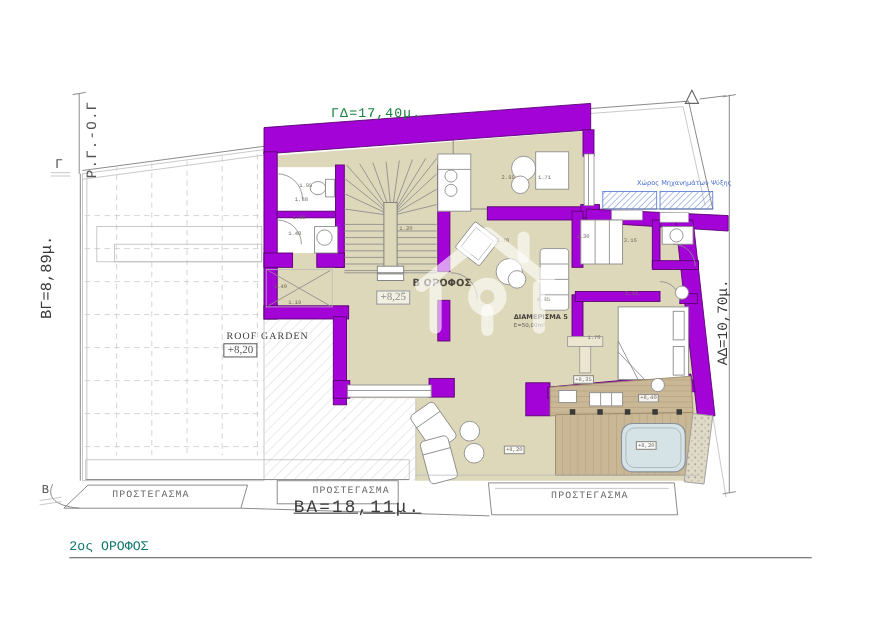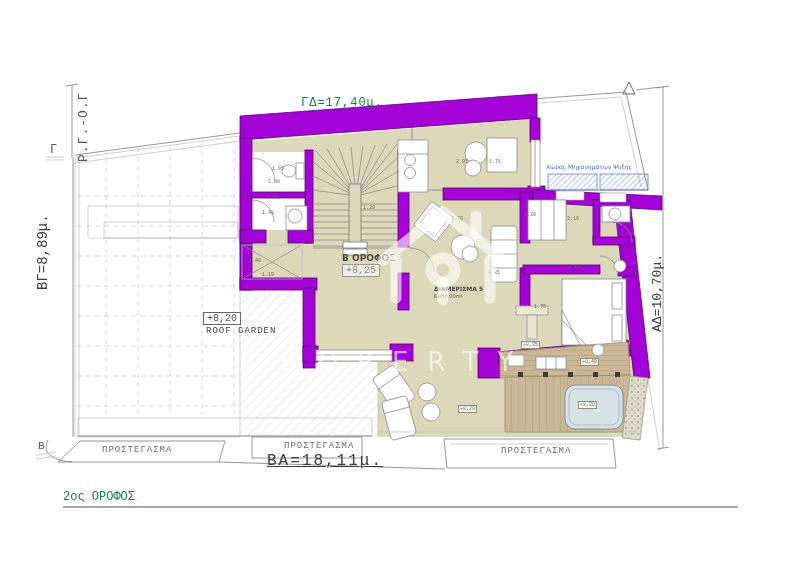--- a/index.html
+++ b/index.html
@@ -1,27 +1,27 @@
 <!DOCTYPE html>
 <html style="--wall: #a303d6; --wall_dark: #57006e; --floor: #ded8ba; --deck: #c9b795; --pool: #d6e3e6; --hatch_blue: #7d97dd; --text_blue: #4a6ed0;"><head>
 <meta charset="utf-8">
 <style>
   html,body{margin:0;padding:0;background:#fff;}
   .stage{position:relative;width:800px;height:566px;background:#fff;overflow:hidden;
          font-family:"Liberation Mono",monospace;}
   svg{position:absolute;left:0;top:0;}
-  .lbl{position:absolute;white-space:nowrap;color:#3c3c3c;}
+  .lbl{position:absolute;white-space:nowrap;color:#3c3c3c;font-family:Liberation Serif, serif;}
   .mono{font-family:"Liberation Mono",monospace;}
-  .sans{font-family:"DejaVu Sans","Liberation Sans",sans-serif;}
+  .sans{font-family:"DejaVu Sans","Liberation Sans",sans-serif;margin-left:33px;}
   .dim-big{font-size:12px;letter-spacing:1px;color:#15803d;}
   .dim-bot{font-size:16px;letter-spacing:2px;color:#3a3a3a;text-decoration:underline;}
   .vert{transform:rotate(-90deg);transform-origin:0 0;}
   .canopy{font-size:9px;letter-spacing:1px;color:#6a6a6a;}
   .marker{font-size:12px;color:#555;}
-  .roomlbl{font-size:9px;letter-spacing:1px;color:#3f3f3f;margin-top:26px;}
+  .roomlbl{font-size:9px;letter-spacing:1px;color:#3f3f3f;}
   .lvlbox{border:1px solid #666;padding:0 3px;font-size:10px;color:#555;background:rgba(255,255,255,.6);}
   .washed{color:#8a8a8a;border-color:#999;}
   .aptlbl{font-size:6px;font-weight:bold;color:#44403a;}
   .aptarea{font-size:5px;color:#5a554e;}
   .blue-lbl{font-size:6px;color:var(--text_blue,#4a6ed0);}
   .micro{position:absolute;font-size:5px;color:#6e6a60;font-family:"Liberation Mono",monospace;
          white-space:nowrap;z-index:2;}
   .micro.boxed{border:1px solid #8d8a80;background:rgba(255,255,255,.85);padding:0 1px;}
   .title{font-size:12px;color:#0f766e;}
   .labels-in{position:absolute;inset:0;z-index:2;}
@@ -355,21 +355,20 @@
   <div class="watermark">
     <svg style="left:368px;top:198px;position:absolute;" width="150" height="108" viewBox="0 0 150 108">
       <g stroke="rgba(255,255,255,.6)" stroke-width="11" fill="none" stroke-linejoin="round" stroke-linecap="round">
         <path d="M15,62 L75,14 L135,62"></path>
         <line x1="108" y1="18" x2="108" y2="36"></line>
         <path d="M28,62 L28,100 M122,62 L122,100"></path>
         <circle cx="75" cy="72" r="12"></circle>
         <path d="M75,84 L75,102"></path>
       </g>
     </svg>
-    <div class="wm-line2 sans">PROPERTY</div>
   </div>
 
   <div class="labels-out">
     <div class="lbl mono dim-big" style="left:301px;top:96px;">ΓΔ=17,40μ.</div>
     <div class="lbl mono vert" style="left:35px;top:290px;font-size:14px;color:#3a3a3a;">ΒΓ=8,89μ.</div>
     <div class="lbl mono vert" style="left:76px;top:162px;font-size:13px;letter-spacing:1px;color:#555;">Ρ.Γ.-Ο.Γ</div>
     <div class="lbl mono vert" style="left:650px;top:332px;font-size:13px;color:#3a3a3a;">ΑΔ=10,70μ.</div>
     <div class="lbl mono dim-bot" style="left:267px;top:452px;">ΒΑ=18,11μ.</div>
     <div class="lbl mono marker" style="left:50px;top:143px;">Γ</div>
     <div class="lbl mono marker" style="left:38px;top:440px;font-size:11px;">Β</div>

